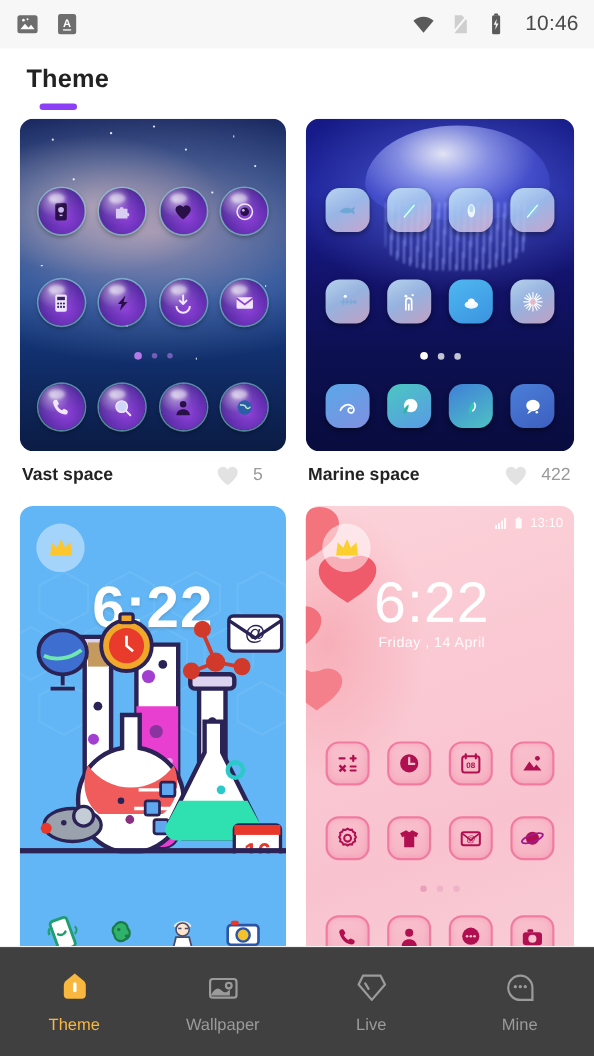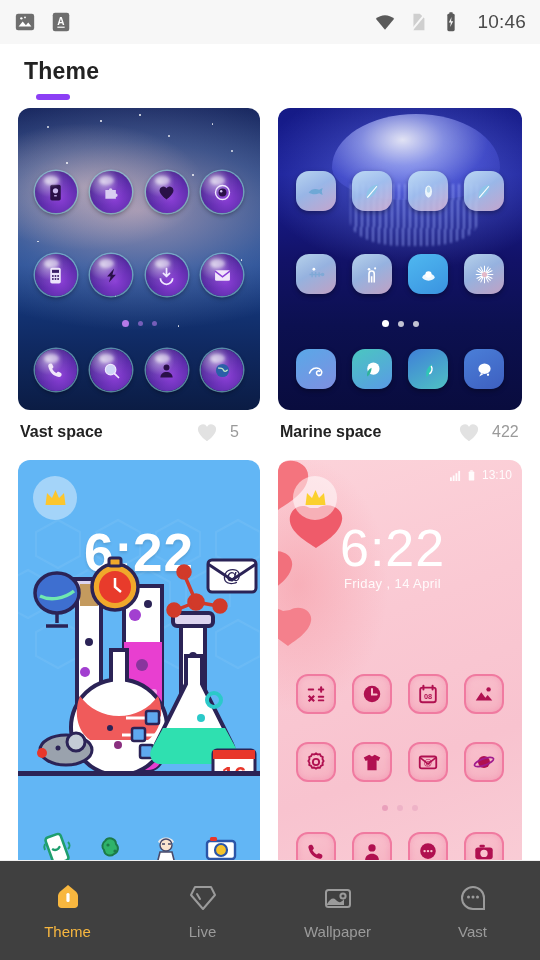--- a/index.html
+++ b/index.html
@@ -761,37 +761,37 @@
 <div class="navbar">
   <div class="navitem active">
     <svg viewBox="0 0 32 32">
       <path d="M6 14c0-2 1-3.5 2.5-4.8L16 3l7.5 6.2C25 10.5 26 12 26 14v8.5c0 2-1.5 3.5-3.5 3.5h-13C7.5 26 6 24.5 6 22.5z" fill="#f8b73f"></path>
       <rect x="14.4" y="11" width="3.2" height="9" rx="1.5" fill="#fff"></rect>
     </svg>
     <span class="navlabel">Theme</span>
   </div>
   <div class="navitem">
     <svg viewBox="0 0 32 32">
-      <path d="M16 5h8l4 8-12 14L4 13l4-8z" fill="none" stroke="#9b9b9b" stroke-width="2" stroke-linejoin="round"></path>
-      <path d="M10 12l3 5" stroke="#9b9b9b" stroke-width="2" stroke-linecap="round"></path>
-    </svg>
-    <span class="navlabel">Live</span>
-  </div>
-  <div class="navitem">
-    <svg viewBox="0 0 32 32">
       <rect x="4" y="8" width="24" height="17" rx="2.5" fill="none" stroke="#9b9b9b" stroke-width="2"></rect>
       <path d="M5 22c3-5 6-7 9-4s5 3 8-1v6H5z" fill="#9b9b9b"></path>
       <circle cx="21" cy="14" r="2.6" fill="none" stroke="#9b9b9b" stroke-width="2"></circle>
     </svg>
     <span class="navlabel">Wallpaper</span>
+  </div>
+  <div class="navitem">
+    <svg viewBox="0 0 32 32">
+      <path d="M16 5h8l4 8-12 14L4 13l4-8z" fill="none" stroke="#9b9b9b" stroke-width="2" stroke-linejoin="round"></path>
+      <path d="M10 12l3 5" stroke="#9b9b9b" stroke-width="2" stroke-linecap="round"></path>
+    </svg>
+    <span class="navlabel">Live</span>
   </div>
   <div class="navitem">
     <svg viewBox="0 0 32 32">
       <path d="M16 5a11 11 0 0111 11v11H16A11 11 0 1116 5z" fill="none" stroke="#9b9b9b" stroke-width="2"></path>
       <g fill="#9b9b9b">
           <circle cx="11.5" cy="15" r="1.5"></circle>
           <circle cx="16" cy="15" r="1.5"></circle>
           <circle cx="20.5" cy="15" r="1.5"></circle>
         </g>
     </svg>
-    <span class="navlabel">Vast</span>
+    <span class="navlabel">Mine</span>
   </div>
 </div>
 
 </body></html>

